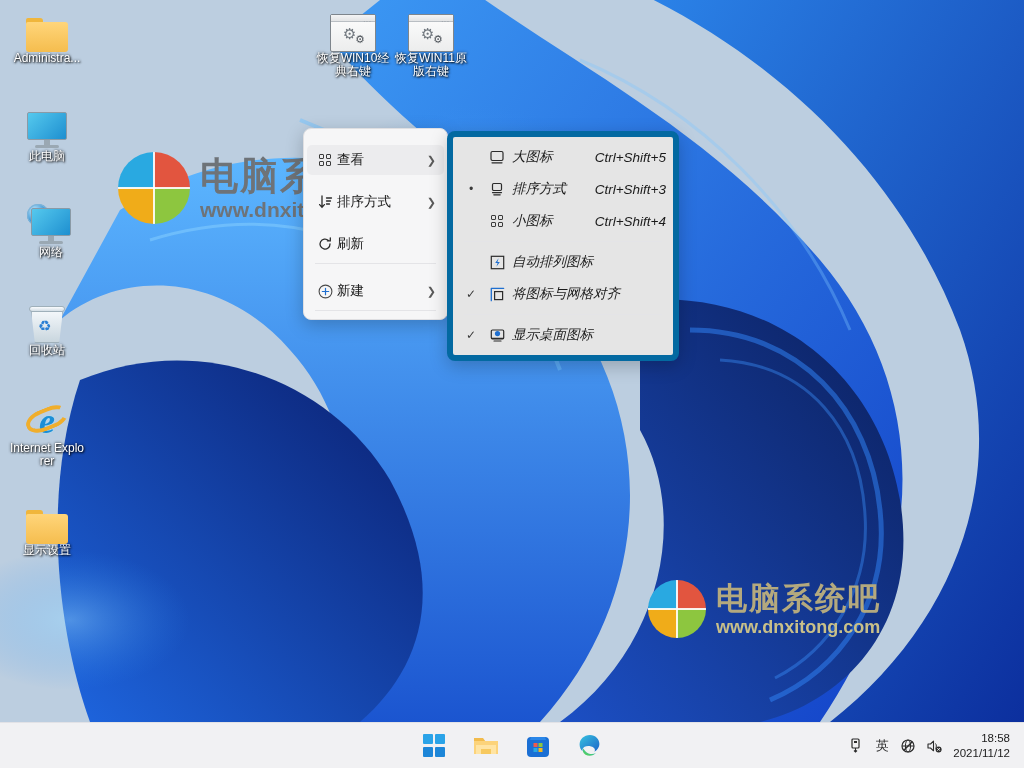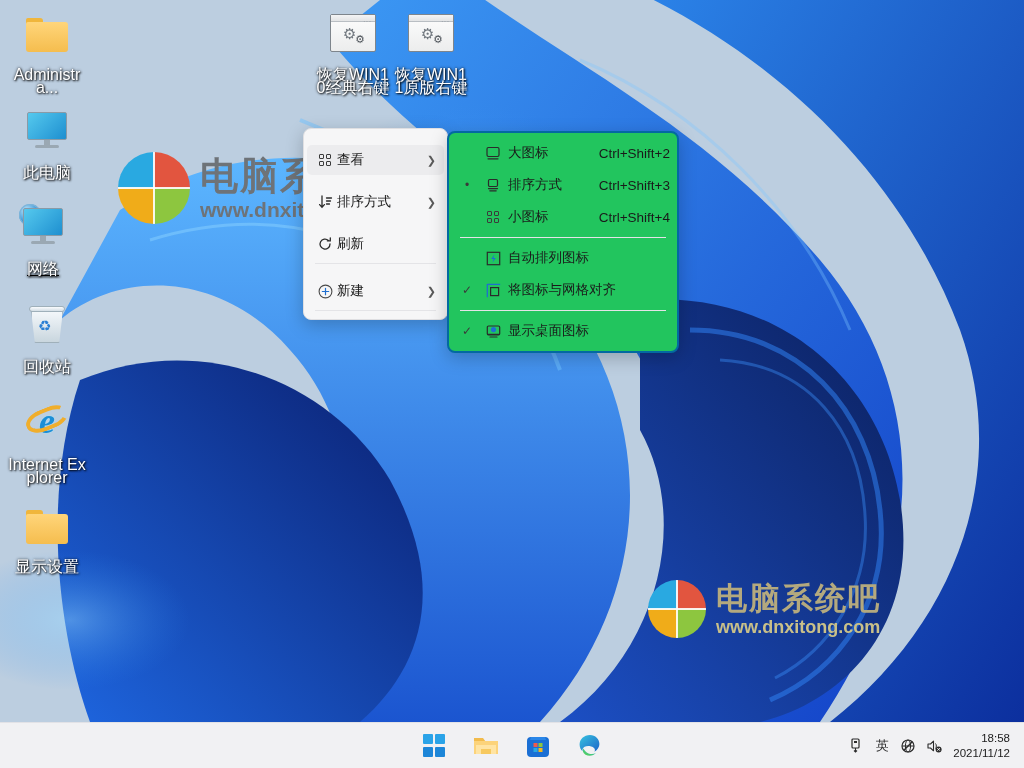--- a/index.html
+++ b/index.html
@@ -13,21 +13,21 @@
 
   
   #wallpaper { position:absolute; inset:0 0 46px 0; overflow:hidden; background:
       linear-gradient(160deg,#c3d2e2 0%,#b5c8dc 40%,#b0c4d8 100%); }
   #wallpaper svg { position:absolute; inset:0; width:100%; height:100%; }
 
   
   .dicon { position:absolute; width:78px; text-align:center; cursor:default; }
   .dicon .glyph { height:46px; display:flex; align-items:flex-end; justify-content:center; }
   .dicon .lbl {
-    margin-top:16px; font-size:16px; line-height:13px; color:#fff;
+    margin-top:0; font-size:12px; line-height:13px; color:#fff;
     text-shadow:0 0 3px rgba(0,0,0,.85),1px 1px 2px rgba(0,0,0,.9);
     word-break:break-all;
   }
   .folder { width:42px; height:34px; position:relative; }
   .folder .tab { position:absolute; left:0; top:0; width:17px; height:6px;
     background:#f0b63c; border-radius:2px 3px 0 0; }
   .folder .body { position:absolute; left:0; top:4px; width:42px; height:30px;
     background:linear-gradient(180deg,#ffd57a,#f5bd4e); border-radius:2px 3px 3px 3px; }
 
   .monitor { width:44px; height:38px; position:relative; }
@@ -83,22 +83,22 @@
   .wm2 .t2 { font-size:18px; color:#c9c089; }
 
   
   #ctxmenu {
     position:absolute; left:303px; top:128px; width:145px;
     background:#f6f6f7; border:1px solid #dfdfe2; border-radius:8px;
     box-shadow:0 5px 18px rgba(0,0,0,.22); padding:4px 3px; z-index:40;
   }
   #submenu {
     position:absolute; left:447px; top:131px; width:232px;
-    background:#22c55e; border:2px solid #0369a1; border-radius:8px;
-    box-shadow:0 5px 18px rgba(0,0,0,.22); padding:4px 3px; z-index:41;
+    background:#e5e5e5; border:6px solid #0369a1; border-radius:8px;
+    box-shadow:0 5px 18px rgba(0,0,0,.22); padding:4px 3px; z-index:41;font-style:italic;
   }
   .mi { display:flex; align-items:center; height:30px; border-radius:5px;
         padding:0 6px; font-size:13.5px; color:#1a1a1a; cursor:default; position:relative;margin-top:12px; }
   .mi.sel { background:#ececee; }
   .mi .mic { width:24px; flex:none; display:flex; align-items:center; justify-content:center; }
   .mi .mtx { flex:1; white-space:nowrap; }
   .mi .chev { font-size:11px; color:#5a5a5a; padding-right:2px; }
   .sep { height:1px; background:#e4e4e7; margin:4px 8px; }
 
   .smi { display:flex; align-items:center; height:32px; border-radius:5px;
@@ -185,21 +185,21 @@
     <div class="dicon" style="left: 8px; top: 104px;">
       <div class="glyph">
         <div class="monitor">
           <div class="scr"></div>
           <div class="neck"></div>
           <div class="base"></div>
         </div>
       </div>
       <div class="lbl">此电脑</div>
     </div>
-    <div class="dicon" style="left: 4px; top: 200px; text-decoration: underline;">
+    <div class="dicon" style="left: 12px; top: 200px;">
       <div class="glyph">
         <div class="monitor">
           <div class="globe-sm"></div>
           <div class="scr"></div>
           <div class="neck"></div>
           <div class="base"></div>
         </div>
       </div>
       <div class="lbl">网络</div>
     </div>
@@ -316,21 +316,21 @@
 <div id="submenu">
     <div class="smi">
       <span class="mark"></span>
       <span class="mic">
         <svg width="16" height="15" viewBox="0 0 16 15">
           <rect x="2" y="1.5" width="12" height="9" rx="1.4" fill="none" stroke="#2b2b2b" stroke-width="1.2"></rect>
           <path d="M3 12.8h10" stroke="#2b2b2b" stroke-width="1.2" stroke-linecap="round"></path>
         </svg>
       </span>
       <span class="mtx">大图标</span>
-      <span class="acc">Ctrl+Shift+2</span>
+      <span class="acc">Ctrl+Shift+5</span>
     </div>
     <div class="smi">
       <span class="mark">•</span>
       <span class="mic">
         <svg width="16" height="15" viewBox="0 0 16 15">
           <rect x="3.5" y="1.5" width="9" height="7" rx="1.2" fill="none" stroke="#2b2b2b" stroke-width="1.2"></rect>
           <path d="M3.5 10.6h9M4.8 12.8h6.4" stroke="#2b2b2b" stroke-width="1.2" stroke-linecap="round"></path>
         </svg>
       </span>
       <span class="mtx">排序方式</span>

